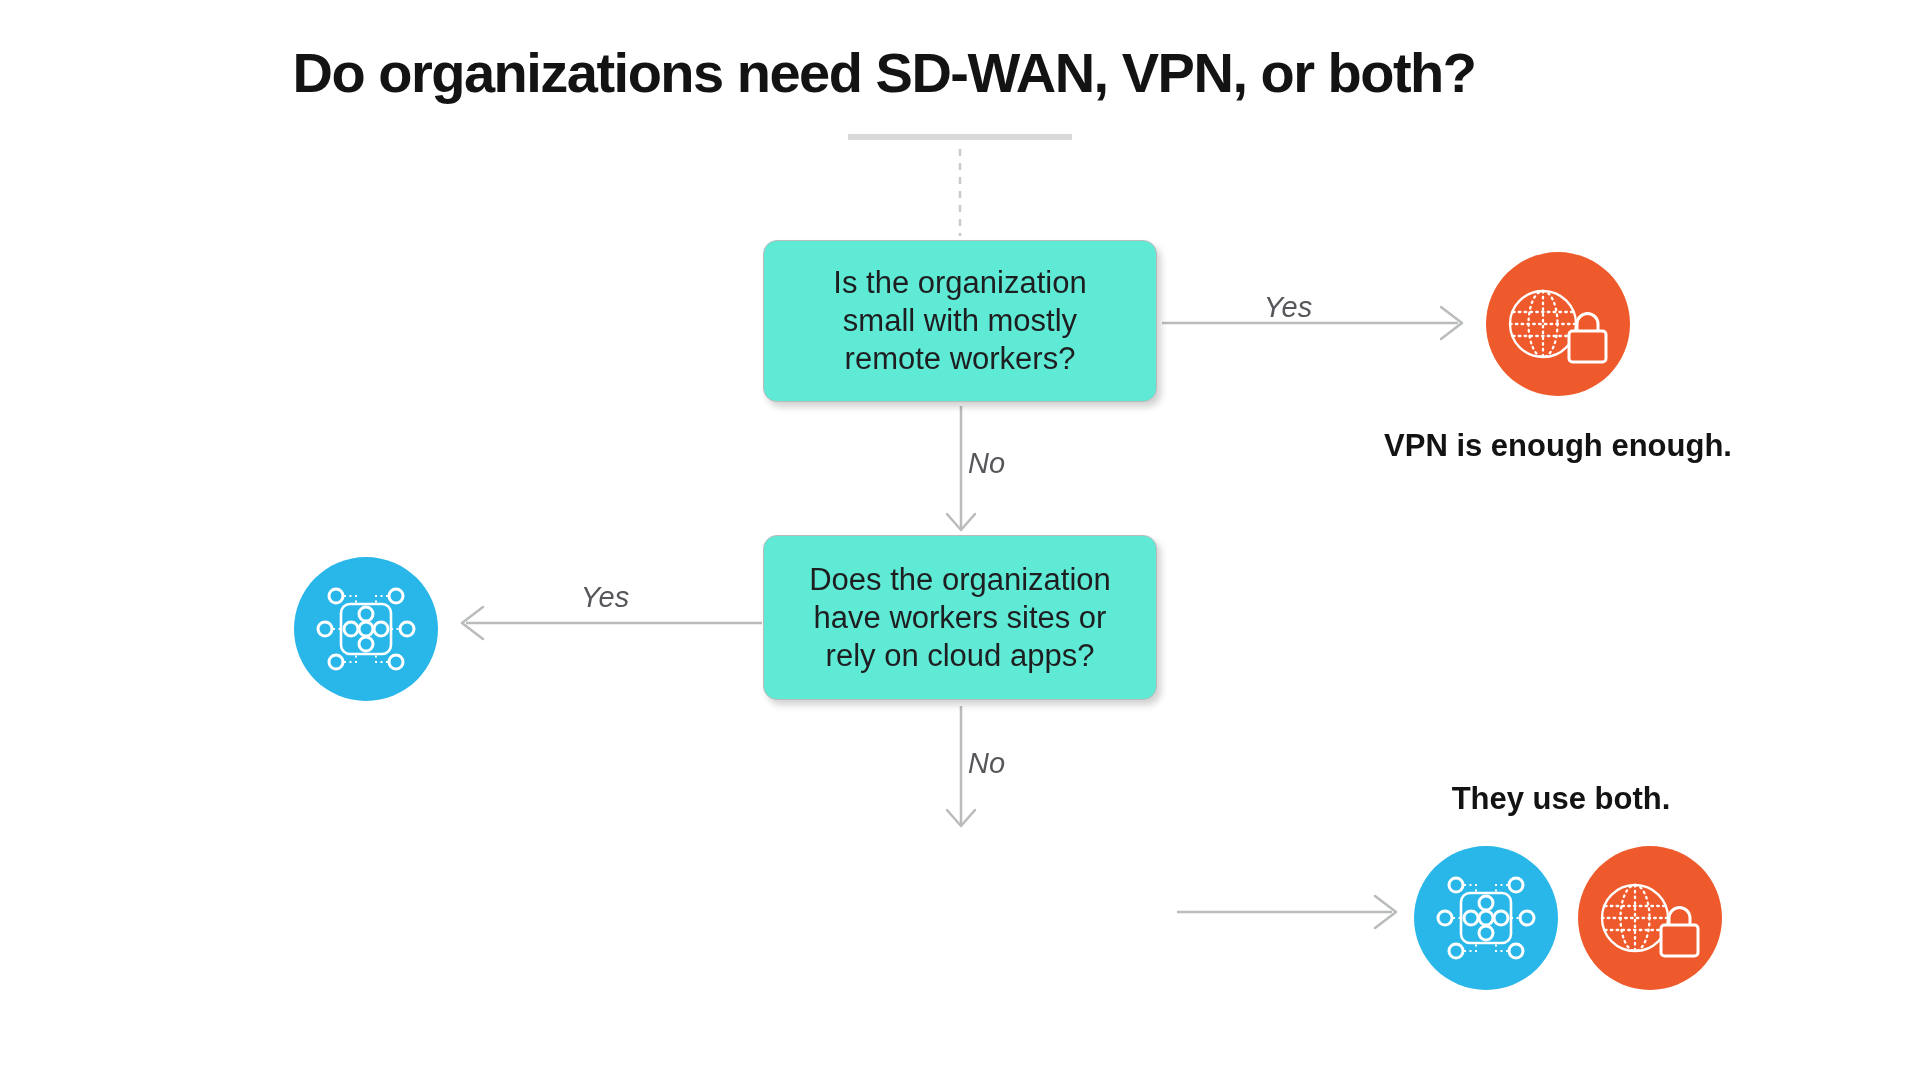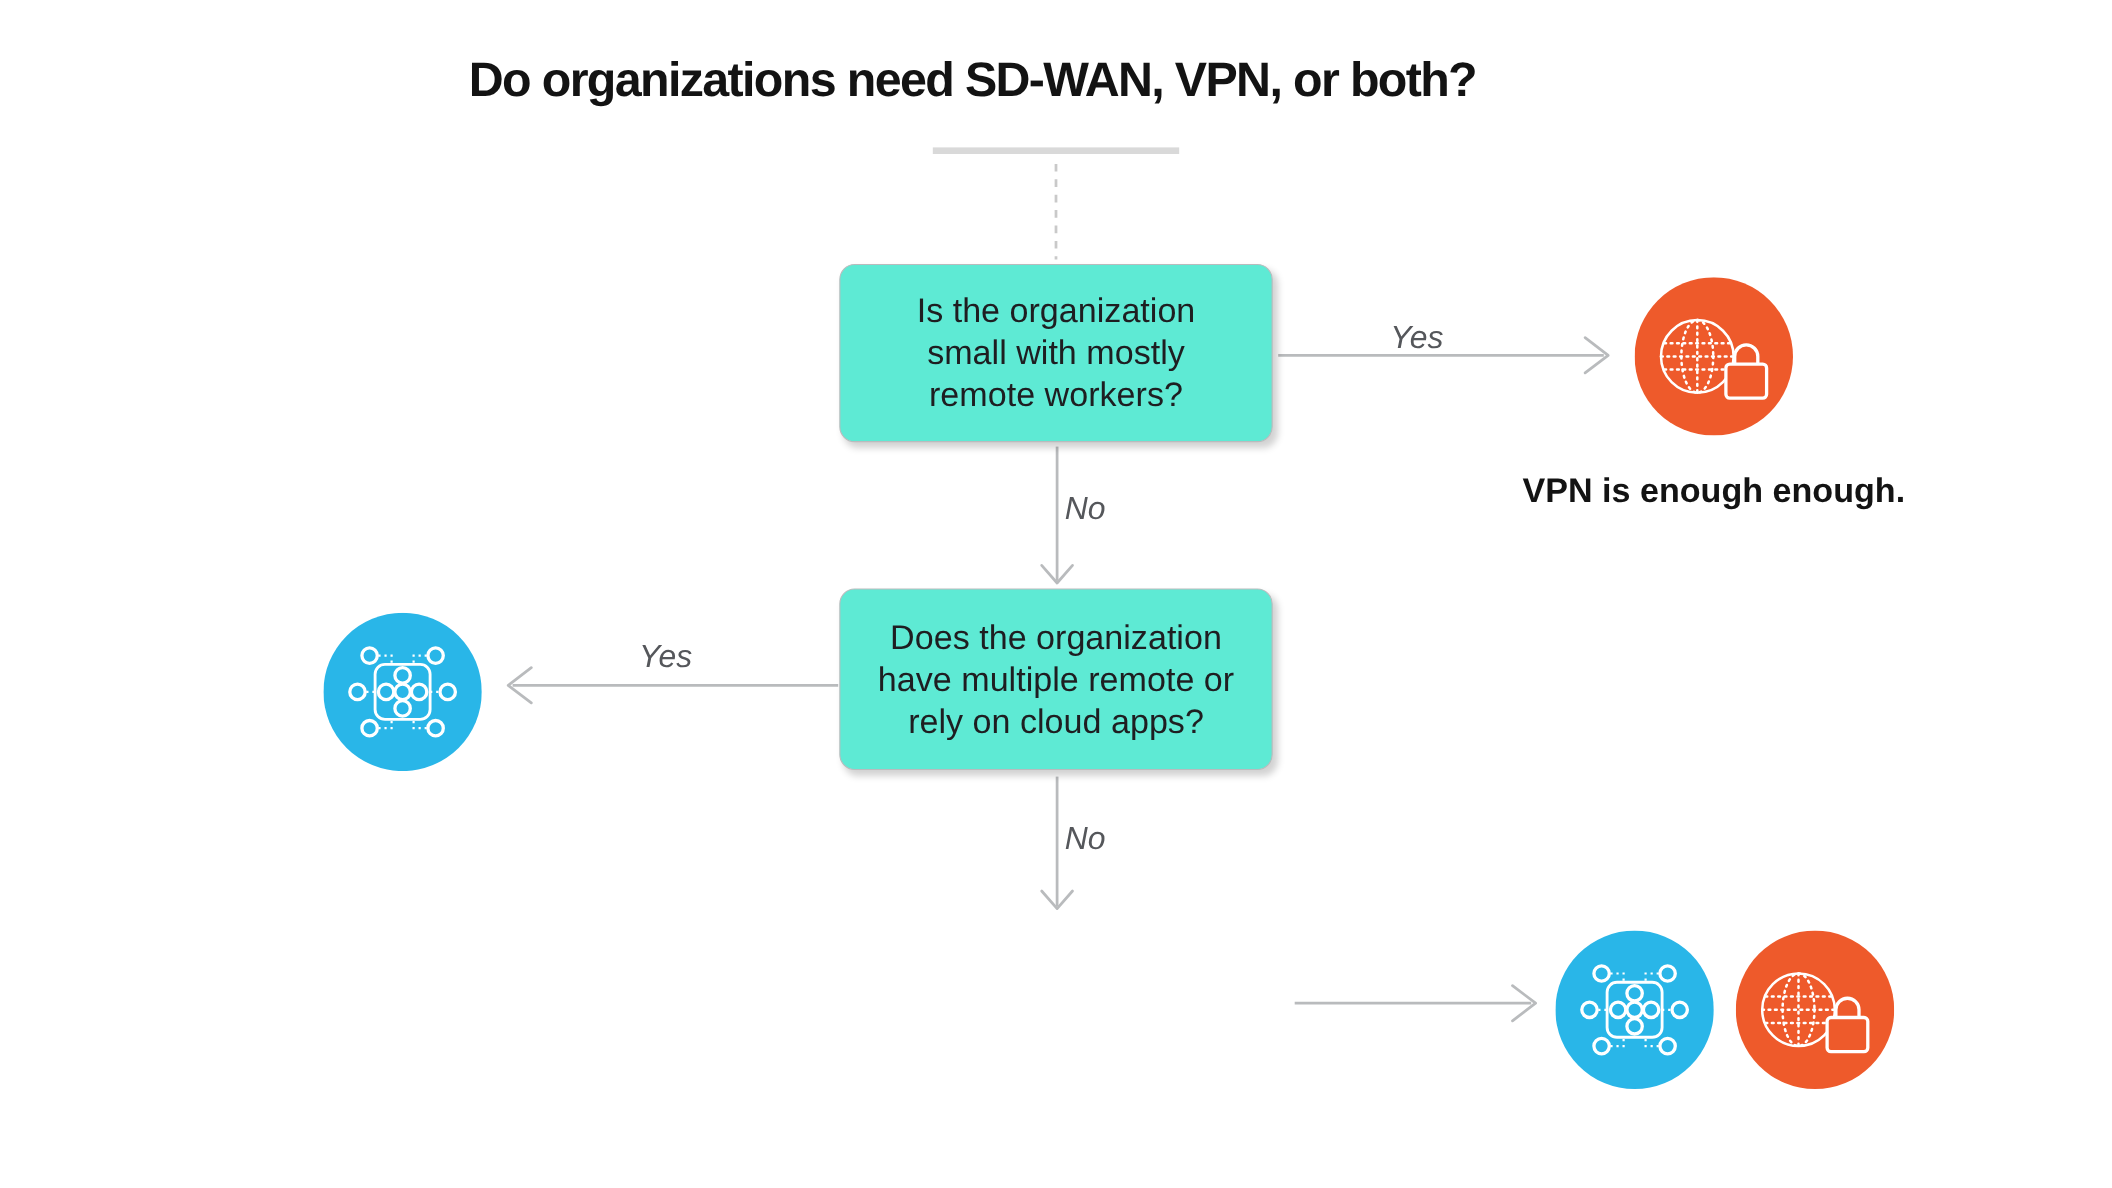--- a/index.html
+++ b/index.html
@@ -2,21 +2,21 @@
 <html><head>
 <meta charset="utf-8">
 <style>
   html,body{margin:0;padding:0;background:#fff;}
   .stage{
     position:relative;width:1920px;height:1080px;background:#ffffff;overflow:hidden;
     font-family:"Liberation Sans",sans-serif;color:#1b1b1e;
   }
   .title{
     position:absolute;left:0;top:42px;width:1768px;text-align:center;
-    font-size:44px;line-height:62px;font-weight:bold;letter-spacing:-1.5px;color:#131313;
+    font-size:56px;line-height:62px;font-weight:bold;letter-spacing:-1.5px;color:#131313;
   }
   .title-bar{
     position:absolute;left:848px;top:134px;width:224px;height:6px;background:#d9d9d9;
   }
   .qbox{
     position:absolute;left:763px;width:394px;box-sizing:border-box;
     background:#5eead4;border:1.5px solid #b9bbbd;border-radius:14px;
     box-shadow:4px 5px 7px rgba(0,0,0,0.18);
     display:flex;align-items:center;justify-content:center;text-align:center;
     font-size:31px;line-height:38px;color:#1e1e21;white-space:pre-line;
@@ -116,41 +116,42 @@
     <g>
       <line x1="1177" y1="912" x2="1392" y2="912"></line>
       <path class="head" d="M1375 896 L1396 912 L1375 928"></path>
     </g>
   </svg>
 
   <div class="qbox q1">Is the organization
 small with mostly
 remote workers?</div>
   <div class="qbox q2">Does the organization
-have multiple remote or
+have workers sites or
 rely on cloud apps?</div>
 
   <div class="edge-label centered" style="left:1228px;top:290px;">Yes</div>
   <div class="edge-label" style="left:968px;top:446px;">No</div>
   <div class="edge-label centered" style="left:545px;top:580px;">Yes</div>
   <div class="edge-label" style="left:968px;top:746px;">No</div>
 
   <div class="icon" style="left:1486px;top:252px;">
     <svg viewBox="0 0 144 144" color="#EE5A2B">
         <use href="#icon-globe-lock"></use>
       </svg>
   </div>
   <div class="outcome-label" style="left:1348px;top:428px;">VPN is enough enough.</div>
 
   <div class="icon" style="left:294px;top:557px;">
     <svg viewBox="0 0 144 144" color="#29B6E8">
         <use href="#icon-network"></use>
       </svg>
   </div>
 
+  <div class="outcome-label" style="left:1351px;top:781px;">They use both.</div>
   <div class="icon" style="left:1414px;top:846px;">
     <svg viewBox="0 0 144 144" color="#29B6E8">
         <use href="#icon-network"></use>
       </svg>
   </div>
   <div class="icon" style="left:1578px;top:846px;">
     <svg viewBox="0 0 144 144" color="#EE5A2B">
         <use href="#icon-globe-lock"></use>
       </svg>
   </div>

